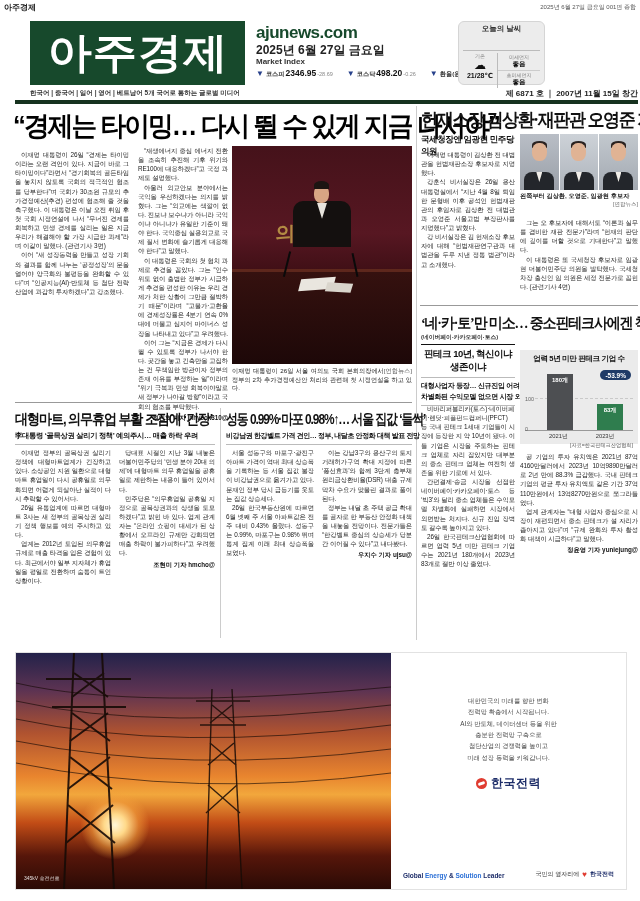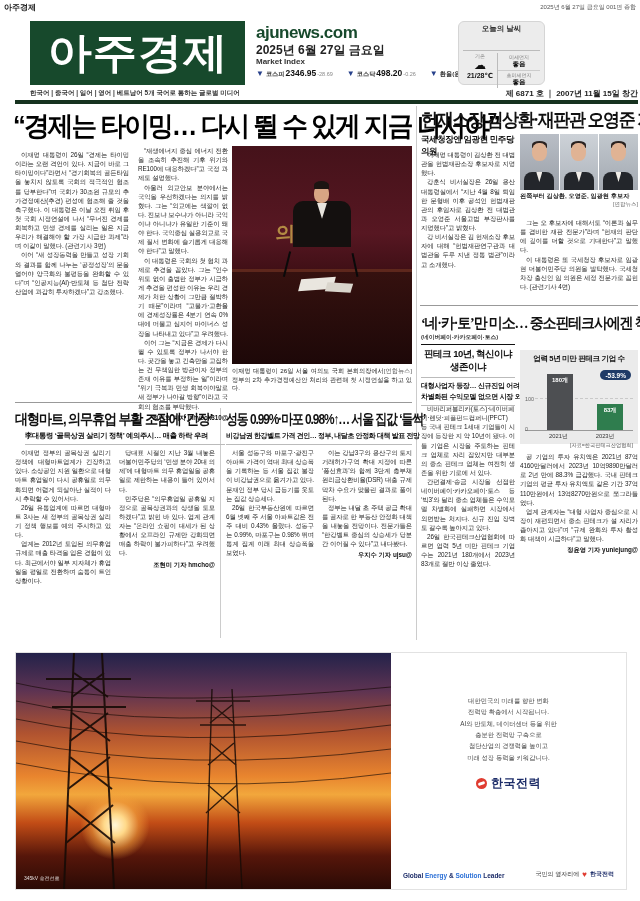--- a/index.html
+++ b/index.html
@@ -137,21 +137,21 @@
   .c-val{position:absolute;top:2px;width:100%;text-align:center;color:#fff;font-size:6px;font-weight:bold;}
   .c-badge{position:absolute;right:2px;top:2px;background:#1f3a67;color:#fff;font-size:6.5px;
            font-weight:900;padding:1.5px 5px;border-radius:7px;}
   .c-xlabels{display:flex;font-size:5.8px;color:#333;margin-top:1px;}
   .c-xlabels span:first-child{margin-left:24px;} .c-xlabels span:last-child{margin-left:28px;}
   .c-src{font-size:5.2px;color:#555;text-align:right;margin-top:1px;}
 
   
   .l-head{left:15px;top:410px;width:205px;font-size:14.5px;font-weight:900;letter-spacing:-1.2px;
           white-space:nowrap;transform:scaleX(0.9);transform-origin:left top;}
-  .l-sub{left:25px;top:431px;width:200px;font-size:7.3px;font-weight:bold;border-bottom:1px solid #bbb;
+  .l-sub{left:15px;top:431px;width:200px;font-size:7.3px;font-weight:bold;border-bottom:1px solid #bbb;
          padding-bottom:3px;letter-spacing:-0.3px;white-space:nowrap;}
   .l-col1{left:15px;top:448px;width:96px;}
   .l-col2{left:119px;top:448px;width:96px;}
 
   
   .h-col1{left:226px;top:448px;width:88px;}
   .h-col2{left:322px;top:448px;width:90px;}
   .hh-head{left:226px;top:410px;width:190px;font-size:14.5px;font-weight:900;letter-spacing:-1.3px;
            white-space:nowrap;transform:scaleX(0.82);transform-origin:left top;}
   .hh-sub{left:226px;top:431px;width:186px;font-size:7px;font-weight:bold;border-bottom:1px solid #bbb;

